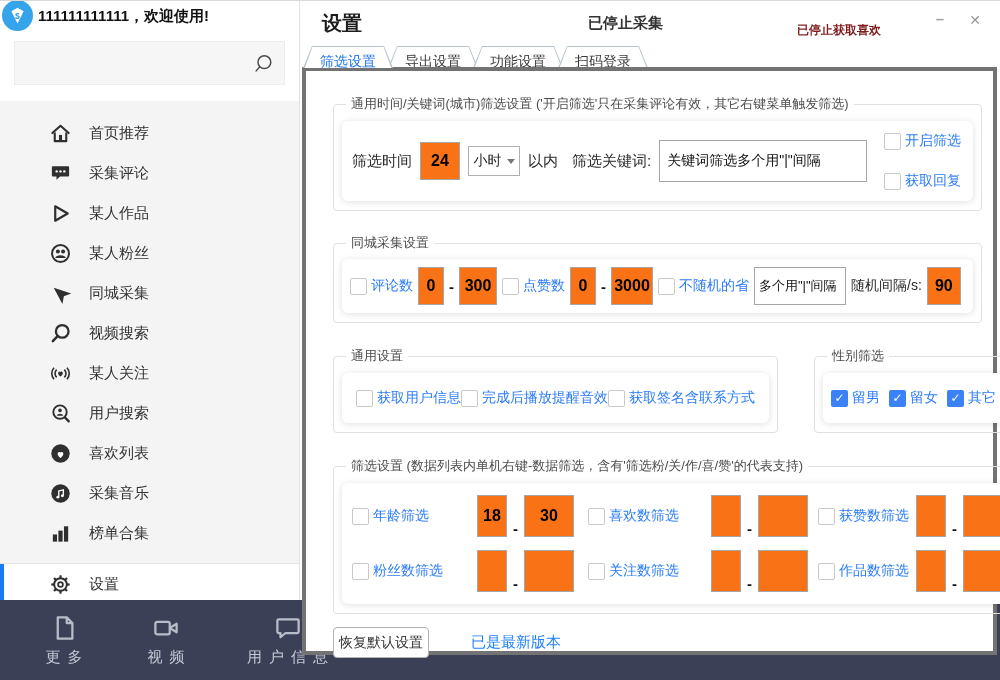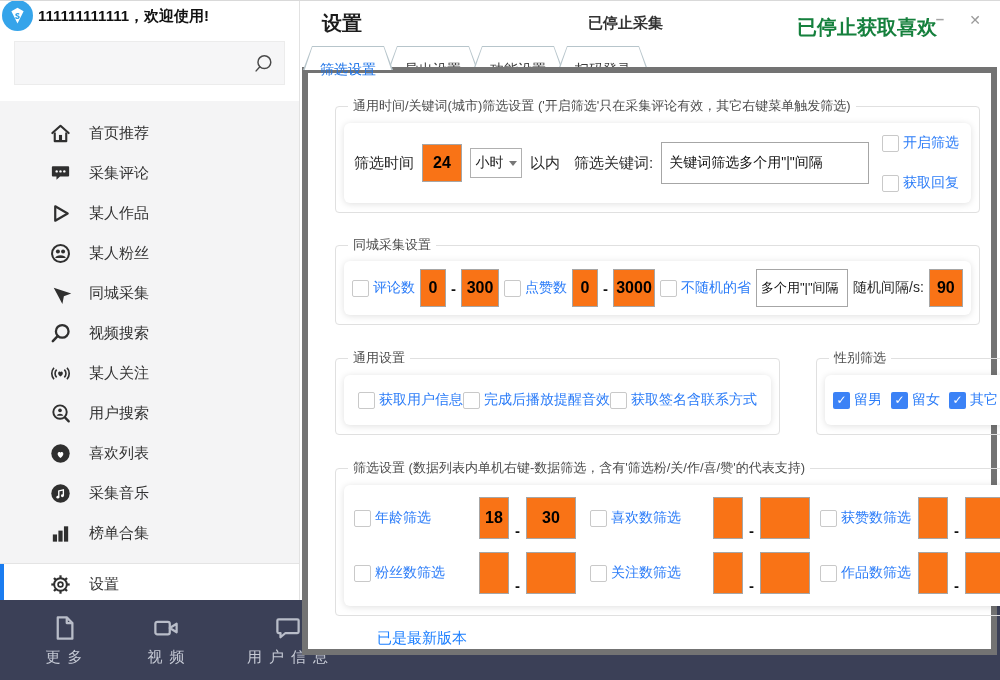--- a/index.html
+++ b/index.html
@@ -29,34 +29,34 @@
   .bottombar { position:absolute; left:0; bottom:0; width:1000px; height:80px; background:#3b4057; display:flex; align-items:center; padding-left:36px; gap:46px; }
   .bb-item { display:flex; flex-direction:column; align-items:center; min-width:56px; cursor:default; }
   .bb-item svg { width:30px; height:30px; }
   .bb-item .bb-lbl { margin-top:5px; font-size:15px; letter-spacing:7px; color:#c6cad5; text-indent:7px; white-space:nowrap; }
 
   
   .main { position:absolute; left:301px; top:0; width:699px; height:600px; background:#fff; }
   .titlebar { position:relative; height:44px; }
   .page-title { position:absolute; left:21px; top:9px; font-size:20px; font-weight:bold; color:#1c1c1c; }
   .status-collect { position:absolute; left:287px; top:13px; font-size:15px; font-weight:bold; color:#333; }
-  .status-likes { position:absolute; left:496px; top:13px; font-size:20px; font-weight:bold; color:#15803d; }
+  .status-likes { position:absolute; left:496px; top:21px; font-size:12px; font-weight:bold; color:#7f1d1d; }
   .win-min { position:absolute; left:628px; top:9px; width:22px; text-align:center; font-size:15px; font-weight:bold; color:#a3a3a3; cursor:default; }
   .win-close { position:absolute; left:663px; top:11px; width:22px; text-align:center; font-size:14px; color:#9a9a9a; cursor:default; }
 
   .tabs { position:absolute; top:45px; left:2px; height:22px; display:flex; }
-  .tab { position:relative; height:22px; padding:12px 17px; margin-right:-5px; z-index:1; cursor:default;text-align:right; }
+  .tab { position:relative; height:22px; padding:4px 17px; margin-right:-5px; z-index:1; cursor:default;text-align:right; }
   .tab-bg { position:absolute; inset:0; background:#b7c5cb; clip-path:polygon(9px 0, calc(100% - 9px) 0, 100% 100%, 0 100%); }
   .tab-bg::after { content:""; position:absolute; left:1.4px; right:1.4px; top:1px; bottom:0; background:#fff; clip-path:polygon(8px 0, calc(100% - 8px) 0, 100% 100%, 0 100%); }
   .tab-lbl { position:relative; z-index:2; line-height:22px; font-size:14px; color:#3c3c3c; }
   .tab.active { z-index:3; }
   .tab.active .tab-bg::after { bottom:-1px; }
   .tab.active .tab-lbl { color:#1e74e8; }
 
-  .tabpage { position:absolute; top:66px; left:1px; width:695px; height:588px; border:6px solid #737373; background:#fff; z-index:2; padding:24px 11px 0 27px; }
+  .tabpage { position:absolute; top:66px; left:1px; width:695px; height:588px; border:4px solid #737373; background:#fff; z-index:2; padding:24px 11px 0 27px; }
 
   fieldset { border:1px solid #e0e0e0; border-radius:4px; padding:4px 8px 9px; margin:0; }
   legend { padding:0 5px; margin-left:4px; font-size:13px; color:#4c4c4c; }
   .card { background:#fff; border-radius:6px; box-shadow:0 1px 7px rgba(0,0,0,.13); display:flex; align-items:center; }
 
   .flbl { font-size:15px; color:#2b2b2b; white-space:nowrap; }
   .num-input { height:38px; border:1px solid #a6a6a6; background:#f97316; text-align:center; font-size:16px; font-weight:bold; color:#000; font-family:inherit; padding:0; }
   .dash { font-size:15px; font-weight:bold; color:#111; }
 
   .cb { display:flex; align-items:center; gap:4px; cursor:default; white-space:nowrap; }
@@ -456,20 +456,21 @@
                 <input class="num-input min" value="" style="">
                 <span class="dash">-</span>
                 <input class="num-input max" value="" style="">
               </span>
             </div>
           </div>
         </div>
       </fieldset>
 
       <div class="page-footer">
+        <button class="reset-btn">恢复默认设置</button>
         <span class="version-link">已是最新版本</span>
       </div>
 
     </div>
   </main>
 
   <div class="bottombar">
     <div class="bb-item">
       <span>
           <svg viewBox="0 0 24 24">

